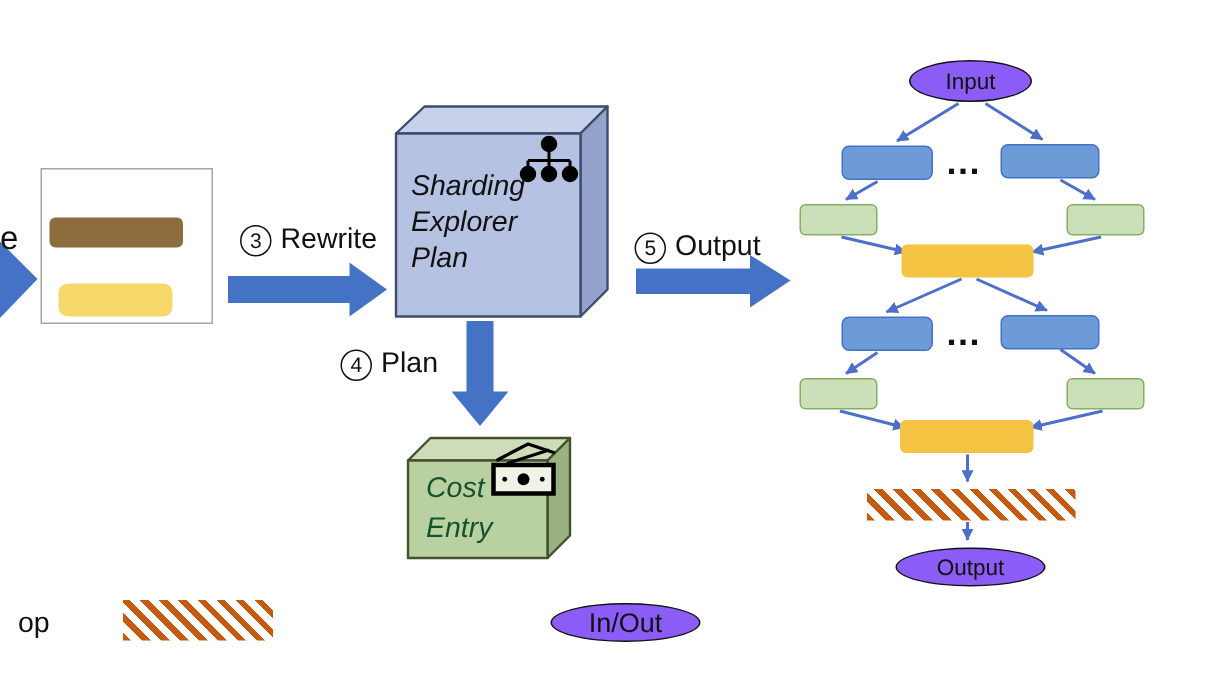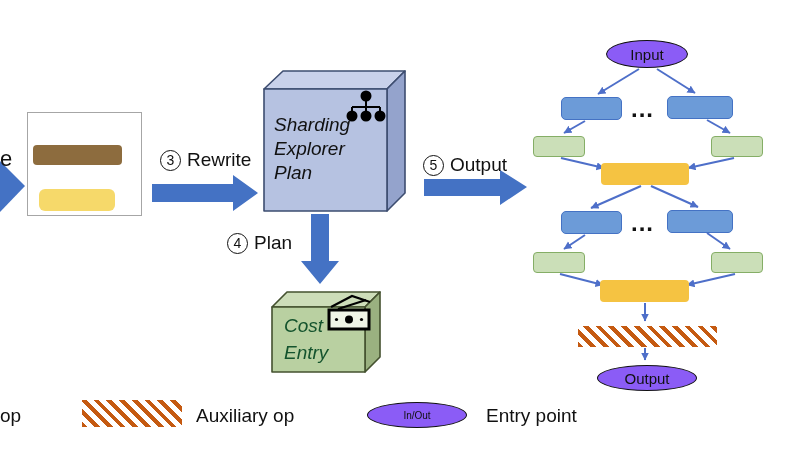--- a/index.html
+++ b/index.html
@@ -172,19 +172,17 @@
 
   <div class="node green" style="left:533px;top:252px;width:52px;height:21px;"></div>
   <div class="node green" style="left:711px;top:252px;width:52px;height:21px;"></div>
 
   <div class="node yellow" style="left:600px;top:280px;width:89px;height:22px;"></div>
 
   <div class="hatch" style="left:578px;top:326px;width:139px;height:21px;"></div>
 
   <div class="oval" style="left:597px;top:365px;width:100px;height:26px;">Output</div>
 
-  <div class="legend-text" style="left:0px;top:405px;">op</div>
+  <div class="legend-text" style="left:12px;top:405px;">op</div>
   <div class="hatch" style="left:82px;top:400px;width:100px;height:27px;"></div>
-  <div class="legend-text" style="left:196px;top:405px;">Auxiliary op</div>
-  <div class="oval" style="left:367px;top:402px;width:100px;height:26px;font-size:10px;">In/Out</div>
-  <div class="legend-text" style="left:486px;top:405px;">Entry point</div>
+  <div class="oval" style="left:367px;top:402px;width:100px;height:26px;font-size:18px;">In/Out</div>
 
 </div>
 
 </body></html>

